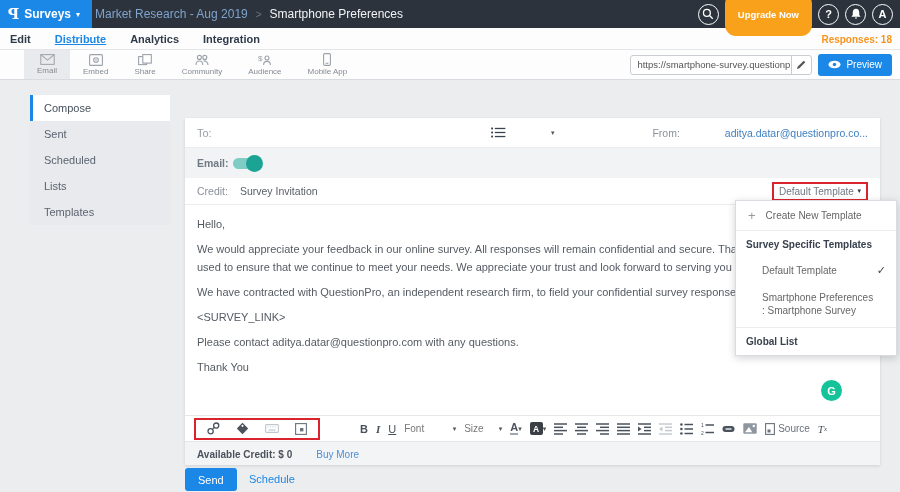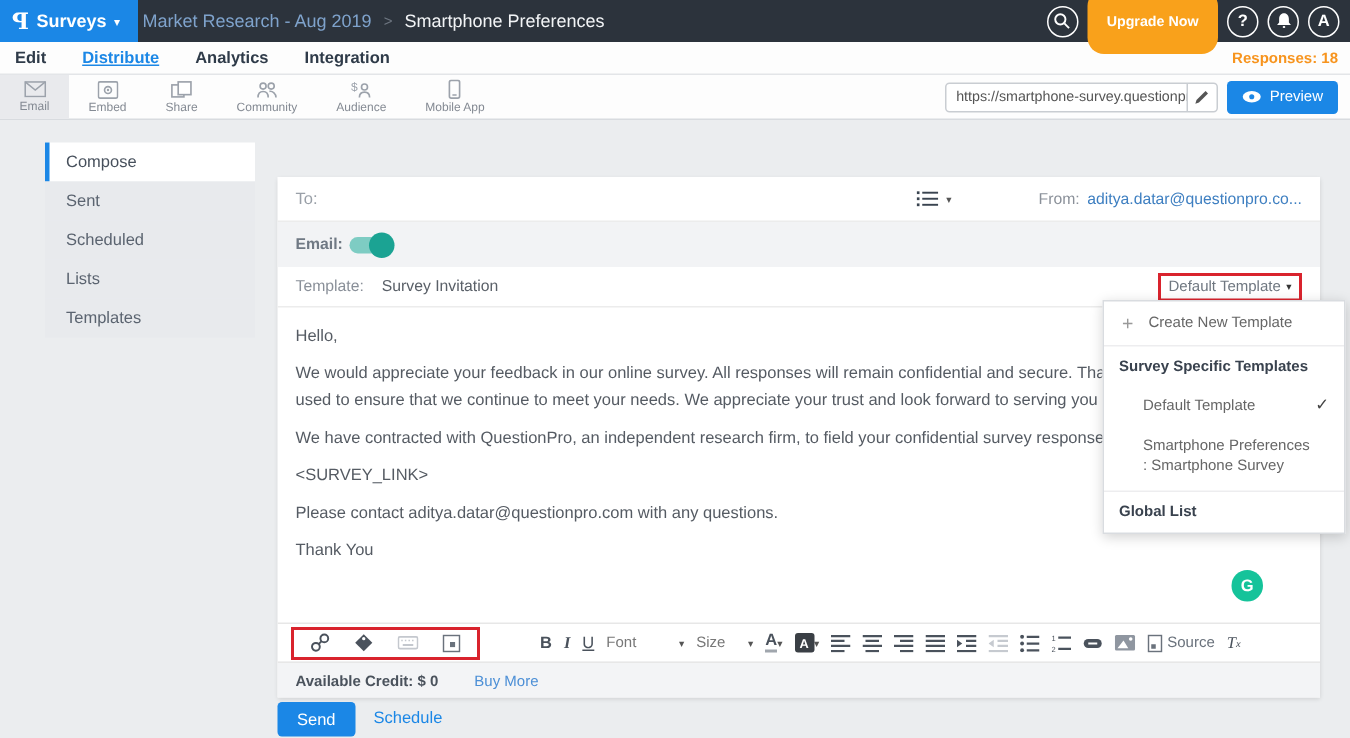--- a/index.html
+++ b/index.html
@@ -23,39 +23,39 @@
 
   
   .navtabs { position:absolute; top:28px; left:0; width:900px; height:22px; background:#FDFDFD; border-bottom:1px solid #E3E5E8; display:flex; align-items:center; padding-left:10px; gap:24px; z-index:9; }
   .navtab { font-size:11px; font-weight:bold; color:#2F3B49; cursor:pointer; }
   .navtab.active { color:#1B87E6; text-decoration:underline; }
   .responses { position:absolute; right:8px; top:0; height:22px; display:flex; align-items:center; color:#F7941E; font-size:10px; font-weight:bold; }
 
   
   .channelbar { position:absolute; top:50px; left:0; width:900px; height:30px; background:#FDFDFD; border-bottom:1px solid #D8DBDF; display:flex; align-items:stretch; z-index:8; }
   .chan { display:flex; flex-direction:column; align-items:center; justify-content:center; padding:0 13px; gap:1px; cursor:pointer; }
-  .chan.active { background:#E9EAED; }
+  .chan.active { background:#E9EAED;margin-left:24px; }
   .chan .clabel { font-size:8px; color:#848A93; }
   .chan svg { display:block; }
   .chan-right { margin-left:auto; display:flex; align-items:center; gap:6px; padding-right:8px; }
   .urlbox { width:182px; height:20px; border:1px solid #C9CDD2; border-radius:3px; background:#fff; display:flex; align-items:stretch; overflow:hidden; }
   .urltext { flex:1; font-size:9.5px; color:#555; display:flex; align-items:center; padding:0 6px; white-space:nowrap; overflow:hidden; }
   .urledit { width:20px; border-left:1px solid #C9CDD2; display:flex; align-items:center; justify-content:center; cursor:pointer; }
   .previewbtn { background:#1B87E6; border-radius:3px; height:22px; display:flex; align-items:center; gap:5px; padding:0 10px; color:#fff; font-size:10px; cursor:pointer; }
 
   
   .sidebar { position:absolute; left:30px; top:95px; width:140px; z-index:2; }
   .side-item { height:26px; background:#E8EAED; display:flex; align-items:center; padding-left:14px; font-size:11px; color:#5B6470; cursor:pointer; }
   .side-item.active { background:#fff; border-left:3px solid #1B87E6; padding-left:11px; color:#47505C; }
 
   
   .card { position:absolute; left:185px; top:118px; width:695px; height:347px; background:#fff; box-shadow:0 1px 3px rgba(0,0,0,.12); overflow:hidden; z-index:3; }
   .row-to { height:30px; border-bottom:1px solid #ECECEC; display:flex; align-items:center; padding:0 12px; }
   .to-label { font-size:11px; color:#9AA0A8; }
-  .to-right { margin-left:auto; display:flex; align-items:center; }
+  .to-right { margin-left:auto; display:flex; align-items:center;gap:40px; }
   .listcaret { font-size:7px; color:#555; margin-left:5px; cursor:pointer; }
   .from-label { font-size:10.5px; color:#8A9099; margin-left:58px; }
   .from-value { font-size:10.5px; color:#3E7FC1; margin-left:5px; cursor:pointer; }
   .row-email { height:30px; background:#F2F3F5; display:flex; align-items:center; padding:0 12px; gap:4px; }
   .email-label { font-size:10.5px; color:#707984; font-weight:bold; }
   .toggle { position:relative; width:28px; height:11px; background:#7ECCC3; border-radius:6px; cursor:pointer; }
   .toggle .knob { position:absolute; right:-2px; top:-3px; width:17px; height:17px; border-radius:50%; background:#1BA393; }
   .row-subject { height:27px; border-bottom:1px solid #ECECEC; display:flex; align-items:center; padding:0 12px; }
   .subj-label { font-size:10.5px; color:#8A9099; }
   .subj-value { font-size:10.5px; color:#5A6068; margin-left:12px; }
@@ -249,21 +249,21 @@
         <span class="from-value">aditya.datar@questionpro.co...</span>
       </span>
     </div>
     <div class="row-email">
       <span class="email-label">Email:</span>
       <span class="toggle">
           <span class="knob"></span>
         </span>
     </div>
     <div class="row-subject">
-      <span class="subj-label">Template:</span>
+      <span class="subj-label">Credit:</span>
       <span class="subj-value">Survey Invitation</span>
       <span class="tpl-select">
         <span class="tval">Default Template</span>
         <span class="caret">▾</span>
       </span>
     </div>
     <div class="body-area">
       <div class="bline pgap">Hello,</div>
       <div class="bline">We would appreciate your feedback in our online survey. All responses will remain confidential and secure. Thank you in advance for your valuable feedback. It will be</div>
       <div class="bline pgap">used to ensure that we continue to meet your needs. We appreciate your trust and look forward to serving you in the future.</div>

